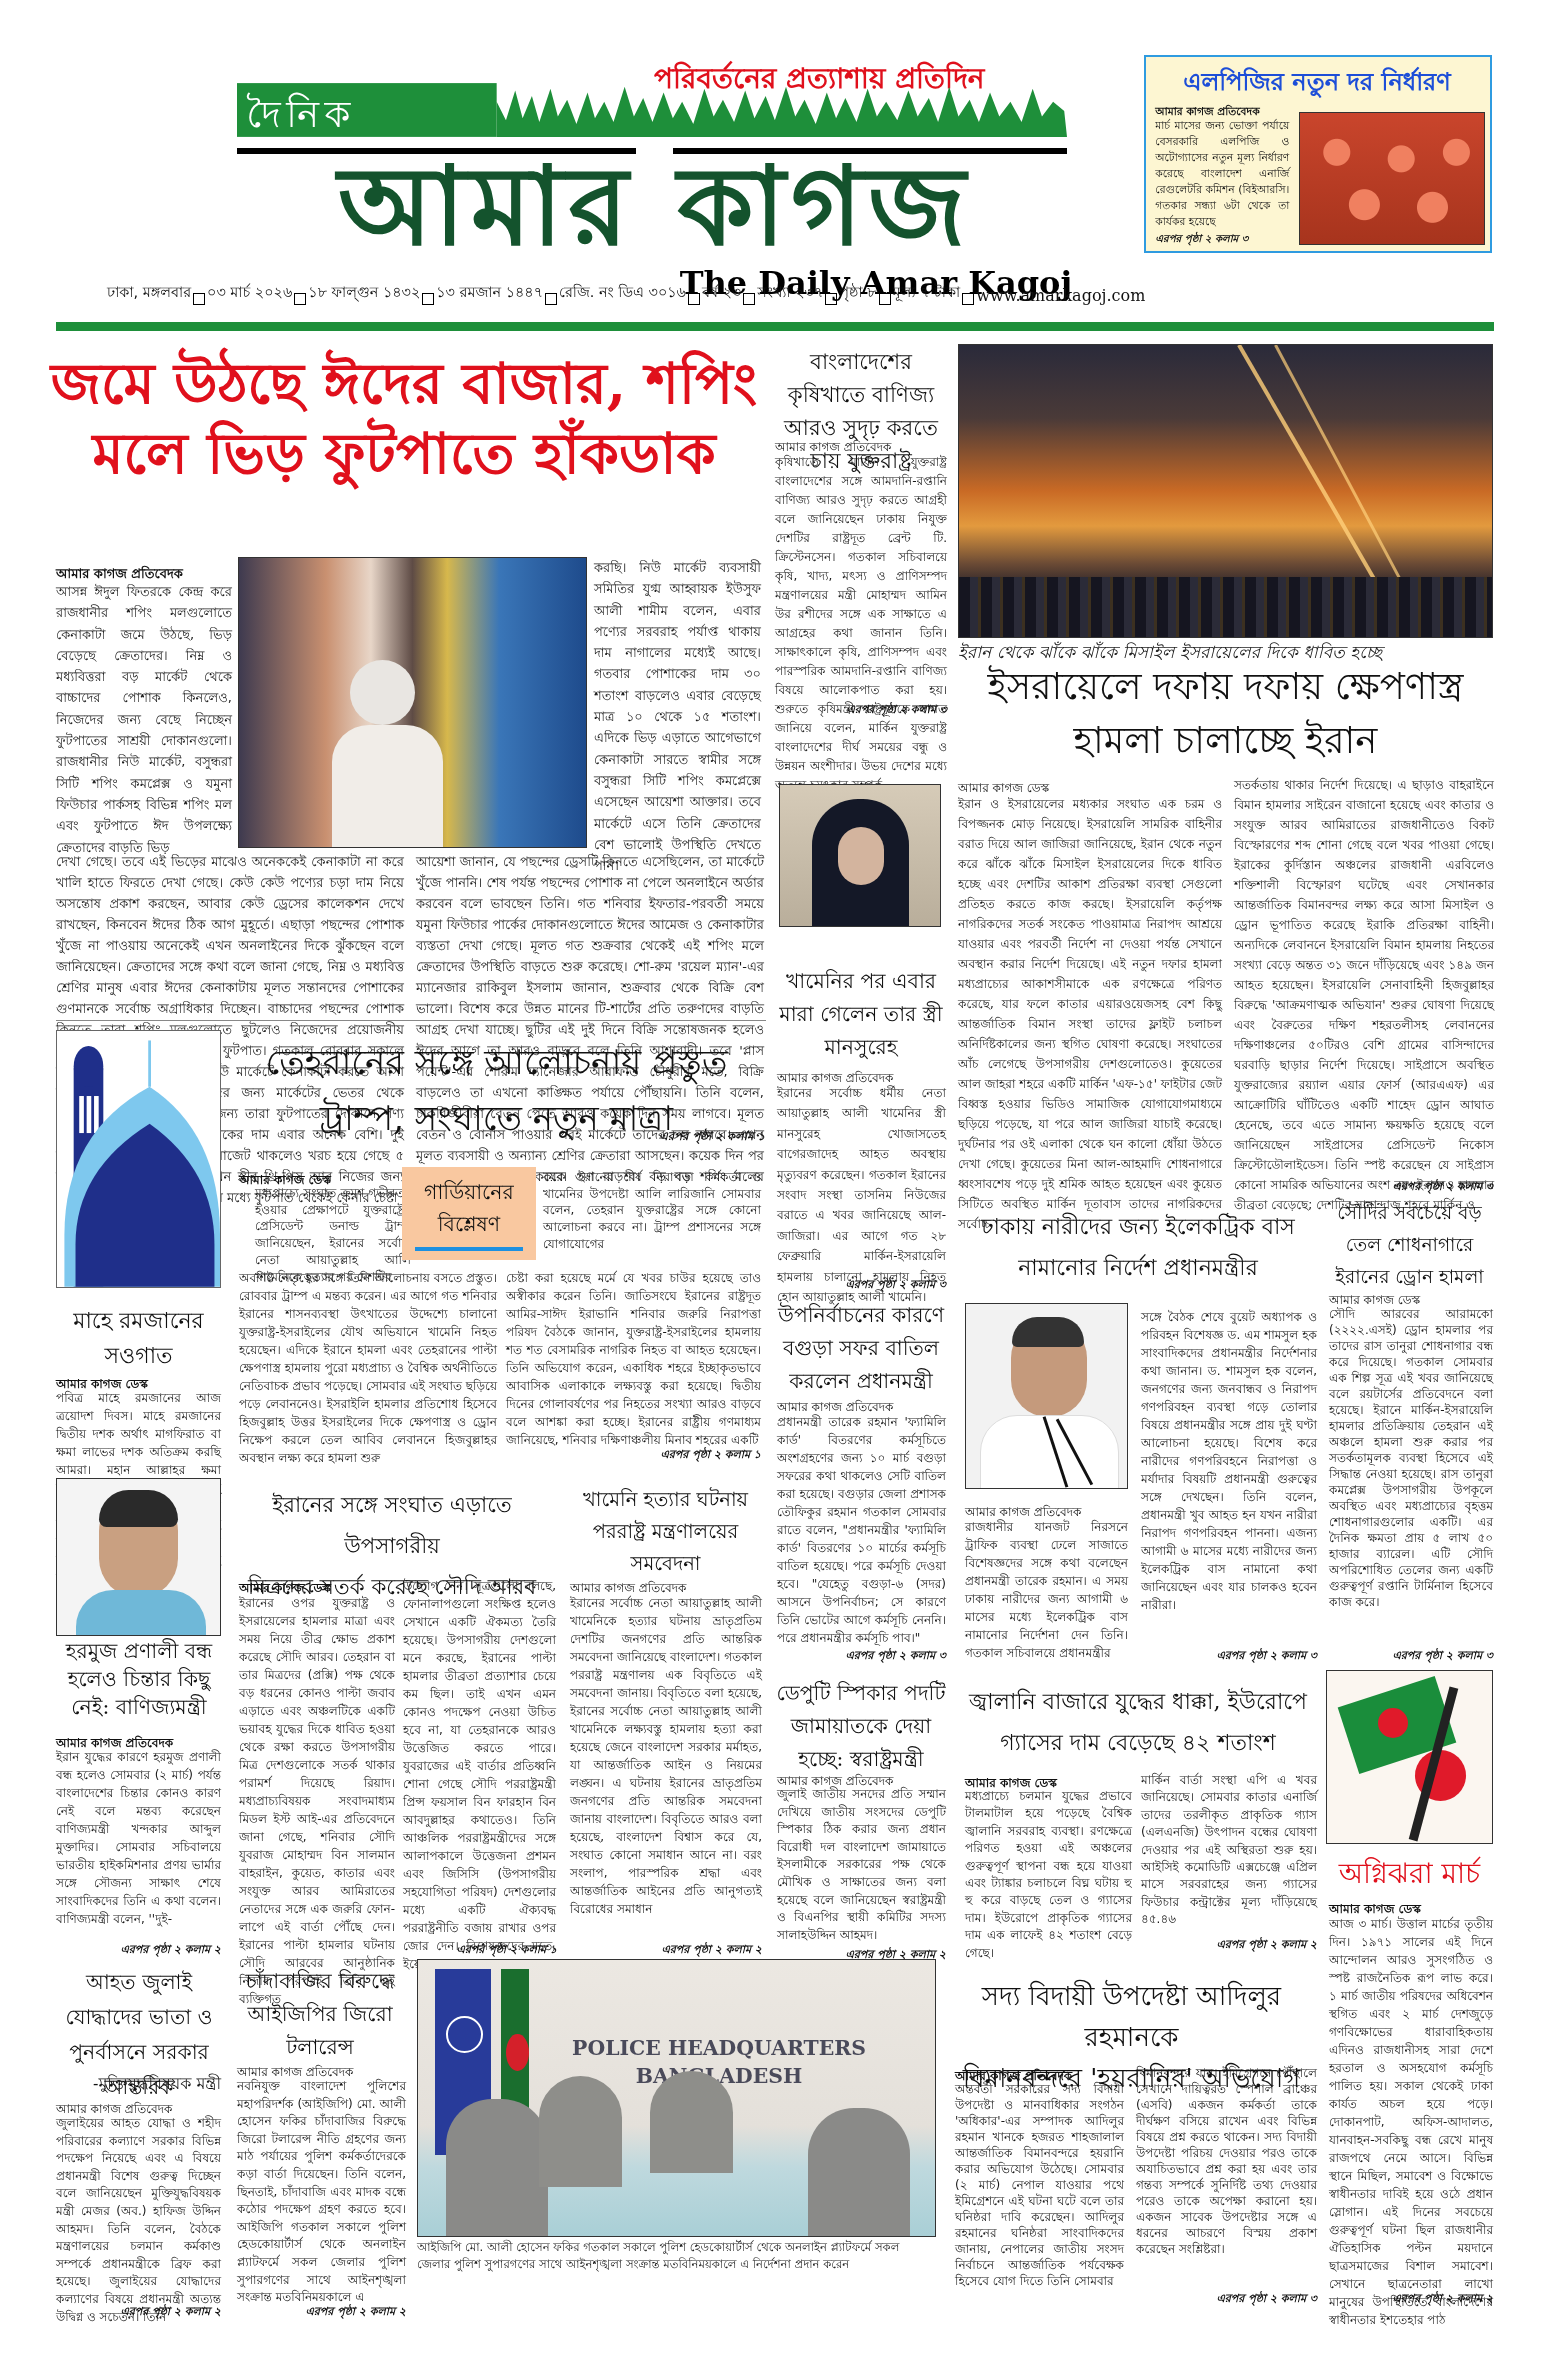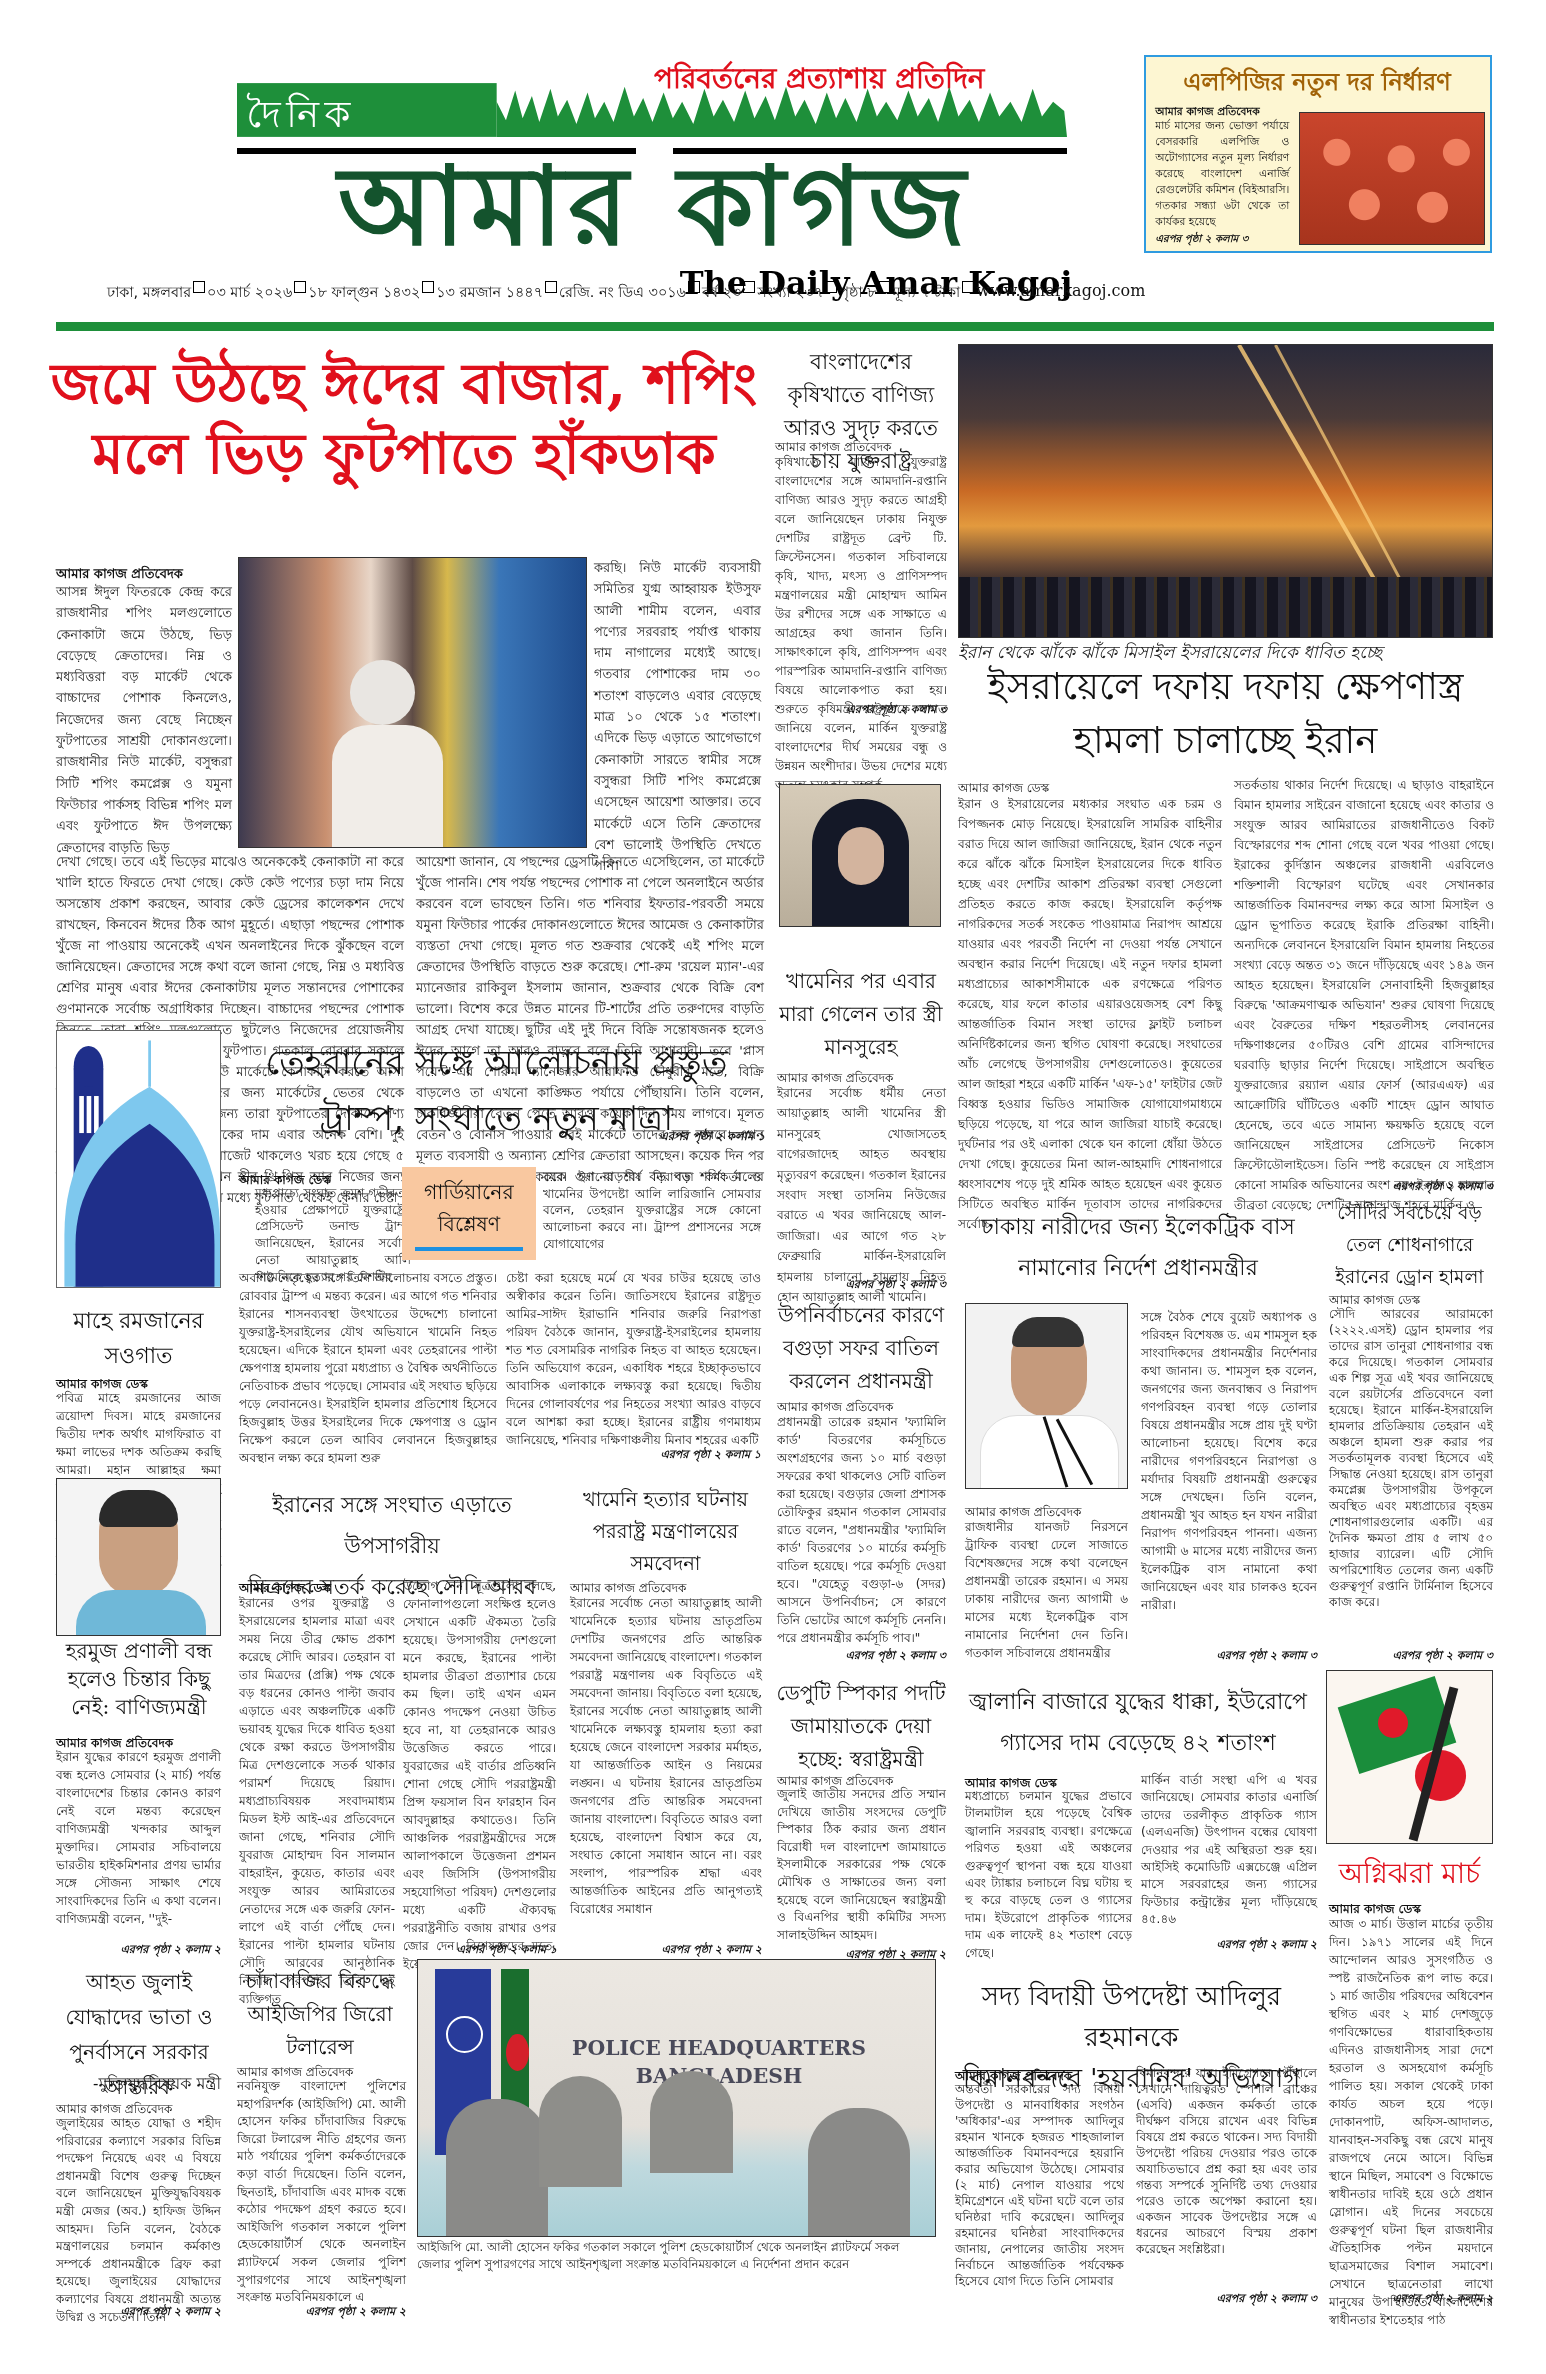--- a/index.html
+++ b/index.html
@@ -26,28 +26,28 @@
     </svg>
     <div class="abs" style="left:9.3px;top:1.9px;font-family:'DejaVu Sans',sans-serif;font-size:37px;color:#fff;letter-spacing:5.6px;">দৈনিক</div>
   </div>
   <div class="abs" style="left:0;top:111px;width:399px;height:5.6px;background:#000;"></div>
   <div class="abs" style="left:436px;top:111px;width:394px;height:5.6px;background:#000;"></div>
   <div class="abs" style="left:0;top:109px;width:835px;text-align:center;font-family:'DejaVu Serif',serif;font-weight:bold;font-size:109px;line-height:121px;color:#14532d;letter-spacing:5.6px;">আমার কাগজ</div>
   <div class="abs" style="left:436px;top:227px;width:399px;text-align:right;font-family:'DejaVu Serif',serif;font-weight:bold;font-size:32px;color:#000;">The Daily Amar Kagoj</div>
 </div>
 
 <div class="abs" style="left:1144px;top:55px;width:348px;height:198px;background:#fdf6d2;border:2.8px solid #2f9be0;">
-  <div class="abs" style="left:0;top:5.6px;width:342px;text-align:center;font-family:'DejaVu Serif',serif;font-weight:bold;font-size:24px;color:#a16207;">এলপিজির নতুন দর নির্ধারণ</div>
+  <div class="abs" style="left:0;top:5.6px;width:342px;text-align:center;font-family:'DejaVu Serif',serif;font-weight:bold;font-size:24px;color:#1d4ed8;">এলপিজির নতুন দর নির্ধারণ</div>
   <div class="abs" style="left:9.3px;top:46px;font-size:10.7px;font-weight:bold;">আমার কাগজ প্রতিবেদক</div>
   <div class="abs" style="left:9.3px;top:61px;width:134px;font-size:10.7px;line-height:16px;text-align:justify;">মার্চ মাসের জন্য ভোক্তা পর্যায়ে বেসরকারি এলপিজি ও অটোগ্যাসের নতুন মূল্য নির্ধারণ করেছে বাংলাদেশ এনার্জি রেগুলেটরি কমিশন (বিইআরসি। গতকার সন্ধ্যা ৬টা থেকে তা কার্যকর হয়েছে</div>
   <div class="abs" style="left:9.3px;top:174px;font-size:10.2px;font-style:italic;font-weight:bold;">এরপর পৃষ্ঠা ২ কলাম ৩</div>
   <div class="abs" style="left:153px;top:55px;width:186px;height:133px;border:0.9px solid #333;background:radial-gradient(circle at 20% 30%,#f08060 0 13px,transparent 14px),radial-gradient(circle at 55% 35%,#f08060 0 13px,transparent 14px),radial-gradient(circle at 85% 30%,#f08060 0 13px,transparent 14px),radial-gradient(circle at 35% 70%,#f08060 0 15px,transparent 16px),radial-gradient(circle at 72% 72%,#f08060 0 15px,transparent 16px),linear-gradient(#c9452c,#a7341d);"></div>
 </div>
 
-<div class="abs" style="left:107px;top:281px;width:1391px;height:24px;font-size:14.4px;white-space:nowrap;display:flex;gap:2px;align-items:flex-start;">
+<div class="abs" style="left:107px;top:281px;width:1391px;height:24px;font-size:14.4px;white-space:nowrap;display:flex;gap:2px;align-items:flex-end;">
   <span>ঢাকা, মঙ্গলবার</span>
   <span class="sq" style="display:inline-block;width:12px;height:12px;border:1.9px solid #000;"></span>
   <span>০৩ মার্চ ২০২৬</span>
   <span style="display:inline-block;width:12px;height:12px;border:1.9px solid #000;"></span>
   <span>১৮ ফাল্গুন ১৪৩২</span>
   <span style="display:inline-block;width:12px;height:12px;border:1.9px solid #000;"></span>
   <span>১৩ রমজান ১৪৪৭</span>
   <span style="display:inline-block;width:12px;height:12px;border:1.9px solid #000;"></span>
   <span>রেজি. নং ডিএ ৩০১৬</span>
   <span style="display:inline-block;width:12px;height:12px;border:1.9px solid #000;"></span>

